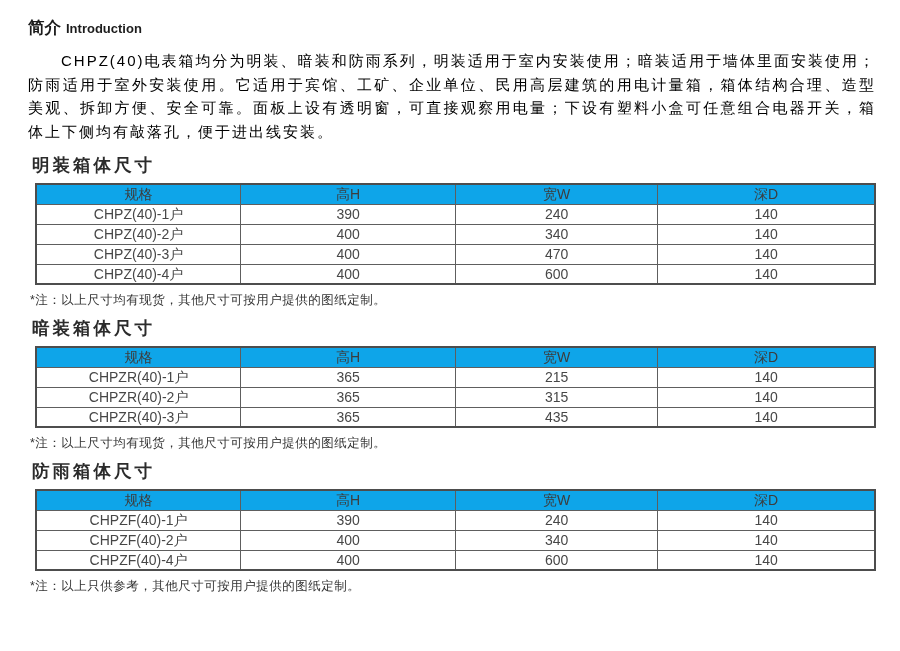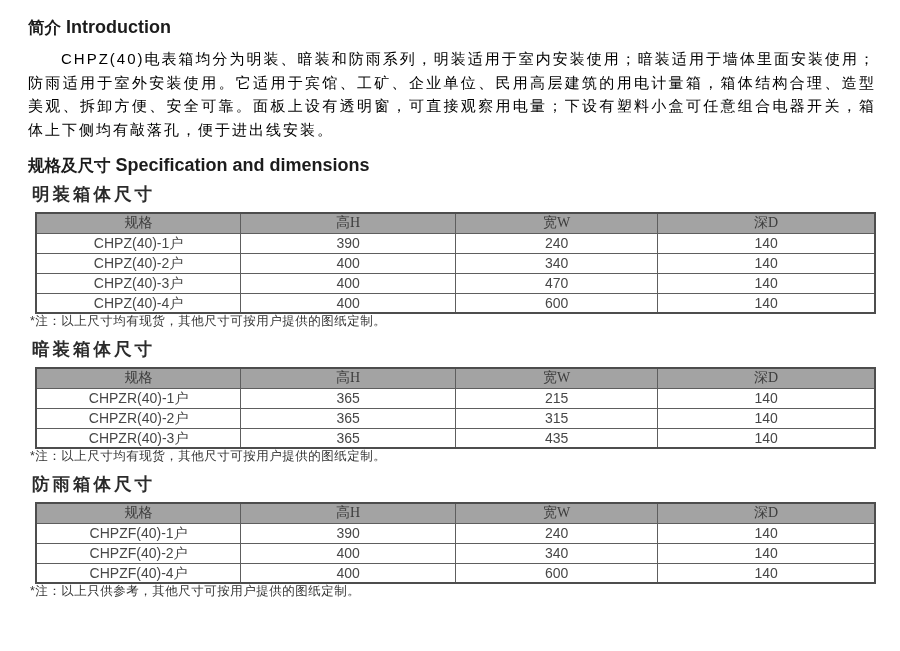--- a/index.html
+++ b/index.html
@@ -16,21 +16,21 @@
     padding: 8px 24px 0 28px;
   }
   
   .h-main {
     color: #1c1c1c;
     margin: 4px 0 10px 0;
     line-height: 20px;
     white-space: nowrap;
   }
   .h-main .zh { font-size: 16.5px; font-weight: 700; }
-  .h-main .en { font-size: 18px; font-weight: 700; margin-left: 5px; }
+  .h-main .en { font-size: 13px; font-weight: 700; margin-left: 5px; }
 
   .intro-para {
     font-size: 15px;
     letter-spacing: 2px;
     line-height: 23.5px;
     text-align: justify;
     text-indent: 2.2em;
     color: #000000;
     margin: 0 0 12px 0;
   }
@@ -59,42 +59,40 @@
     height: 20px;
     text-align: center;
     vertical-align: middle;
     font-size: 14px;
     font-weight: 400;
     color: #474747;
     padding: 0;
     line-height: 1;
   }
   table.dim-table thead th {
-    background: #a3a3a3;
+    background: #0ea5e9;
     color: #3d3d3d;
-    font-family: Liberation Serif, serif;
   }
   .note {
     font-size: 12.5px;
     letter-spacing: 0.5px;
     color: #333333;
-    margin: 0 0 10px 2px;
+    margin: 8px 0 10px 2px;
     line-height: 15px;
   }
 </style>
 </head>
 <body>
 
 <div class="page">
 
   <h1 class="h-main"><span class="zh">简介</span><span class="en">Introduction</span></h1>
 
   <p class="intro-para">CHPZ(40)电表箱均分为明装、暗装和防雨系列，明装适用于室内安装使用；暗装适用于墙体里面安装使用；防雨适用于室外安装使用。它适用于宾馆、工矿、企业单位、民用高层建筑的用电计量箱，箱体结构合理、造型美观、拆卸方便、安全可靠。面板上设有透明窗，可直接观察用电量；下设有塑料小盒可任意组合电器开关，箱体上下侧均有敲落孔，便于进出线安装。</p>
 
-  <h2 class="h-main spec-heading"><span class="zh">规格及尺寸</span><span class="en">Specification and dimensions</span></h2>
 
   <section class="spec-section">
     <h3 class="sub-title">明装箱体尺寸</h3>
     <table class="dim-table">
       <colgroup>
         <col style="width:24.4%">
           <col style="width:25.6%">
           <col style="width:24.1%">
           <col style="width:25.9%">
       </colgroup>

